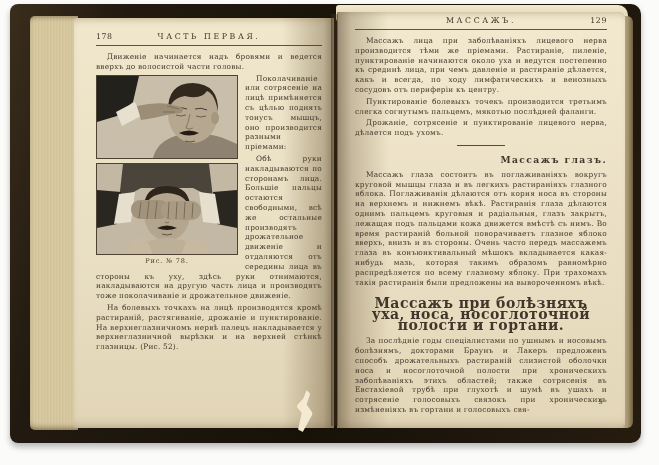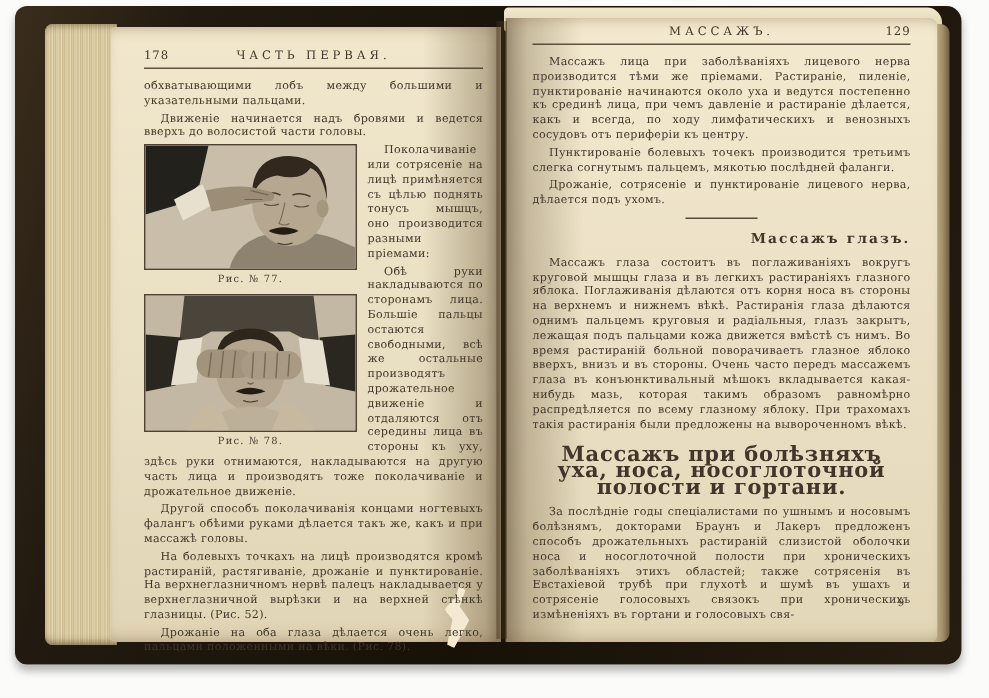--- a/index.html
+++ b/index.html
@@ -79,21 +79,20 @@
   <div class="gutter"></div>
   <div class="tear"></div>
 
   <div class="content content-left">
     <div class="pg-header">
       <span class="pg-num left">178</span>
       <span>ЧАСТЬ ПЕРВАЯ.</span>
     </div>
     <hr class="header-rule">
 
-    <p class="para cont">обхватывающими лобъ между большими и указательными пальцами.</p>
     <p class="para">Движеніе начинается надъ бровями и ведется вверхъ до волосистой части головы.</p>
 
     <div class="flow">
 
       <figure class="illus">
         <div class="illus-frame">
           <svg viewBox="0 0 140 82" xmlns="http://www.w3.org/2000/svg">
             <rect width="140" height="82" fill="#c8beaa"></rect>
             <path d="M56,82 Q60,66 78,60 Q104,54 126,62 L140,68 L140,82 Z" fill="#8e8370"></path>
             <ellipse cx="96" cy="38" rx="25" ry="29" fill="#b6a890"></ellipse>
@@ -103,21 +102,20 @@
             <path d="M79,39 Q84,41 89,39 M99,40 Q104,42 109,40" stroke="#5a4a36" stroke-width="0.8" fill="none"></path>
             <path d="M93,38 Q91,48 89,52 Q93,54 96,52" stroke="#7a6a54" stroke-width="0.8" fill="none"></path>
             <path d="M82,57 Q92,52 102,57 Q92,62 82,57 Z" fill="#241c12"></path>
             <path d="M88,65 Q93,67 98,65" stroke="#4a3c2c" stroke-width="0.8" fill="none"></path>
             <path d="M0,0 L42,0 L36,26 L20,40 L0,46 Z" fill="#23211c"></path>
             <path d="M19,36 L38,26 L44,40 L25,50 Z" fill="#e7e0cf"></path>
             <path d="M40,30 Q58,26 72,28 L84,31 Q88,33 84,37 L74,38 Q58,42 44,44 Z" fill="#9b8d76"></path>
             <path d="M70,30 L82,33 M66,36 L78,36" stroke="#6f6350" stroke-width="0.7" fill="none"></path>
           </svg>
         </div>
-        <figcaption>Рис. № 77.</figcaption>
       </figure>
 
       <figure class="illus">
         <div class="illus-frame">
           <svg viewBox="0 0 140 90" xmlns="http://www.w3.org/2000/svg">
             <rect width="140" height="90" fill="#c2b8a3"></rect>
             <path d="M26,0 L112,0 L116,34 L96,24 L44,24 L22,36 Z" fill="#4b443a"></path>
             <path d="M0,26 L24,28 L20,60 L0,64 Z" fill="#2a2620"></path>
             <path d="M140,26 L116,28 L120,60 L140,64 Z" fill="#2a2620"></path>
             <path d="M22,30 L38,28 L34,58 L17,60 Z" fill="#e6dfce"></path>
@@ -133,25 +131,23 @@
             <path d="M50,78 Q70,70 90,78 L96,90 L44,90 Z" fill="#bdb098"></path>
             <path d="M28,90 Q34,74 48,72 L56,90 Z" fill="#c6b99f"></path>
             <path d="M112,90 Q106,74 92,72 L84,90 Z" fill="#c6b99f"></path>
           </svg>
         </div>
         <figcaption>Рис. № 78.</figcaption>
       </figure>
 
       <p class="para">Поколачиваніе или сотрясеніе на лицѣ примѣняется съ цѣлью поднять тонусъ мышцъ, оно производится разными пріемами:</p>
       <p class="para">Обѣ руки накладываются по сторонамъ лица. Большіе пальцы остаются свободными, всѣ же остальные производятъ дрожательное движеніе и отдаляются отъ середины лица въ стороны къ уху, здѣсь руки отнимаются, накладываются на другую часть лица и производятъ тоже поколачиваніе и дрожательное движеніе.</p>
-      <p class="para">Другой способъ поколачиванія концами ногтевыхъ фалангъ обѣими руками дѣлается такъ же, какъ и при массажѣ головы.</p>
     </div>
 
     <p class="para">На болевыхъ точкахъ на лицѣ производятся кромѣ растираній, растягиваніе, дрожаніе и пунктированіе. На верхнеглазничномъ нервѣ палецъ накладывается у верхнеглазничной вырѣзки и на верхней стѣнкѣ глазницы. (Рис. 52).</p>
-    <p class="para">Дрожаніе на оба глаза дѣлается очень легко, пальцами положенными на вѣки. (Рис. 78).</p>
   </div>
 
   <div class="content content-right">
     <div class="pg-header">
       <span>МАССАЖЪ.</span>
       <span class="pg-num right">129</span>
     </div>
     <hr class="header-rule">
 
     <p class="para">Массажъ лица при заболѣваніяхъ лицевого нерва производится тѣми же пріемами. Растираніе, пиленіе, пунктированіе начинаются около уха и ведутся постепенно къ срединѣ лица, при чемъ давленіе и растираніе дѣлается, какъ и всегда, по ходу лимфатическихъ и венозныхъ сосудовъ отъ периферіи къ центру.</p>

